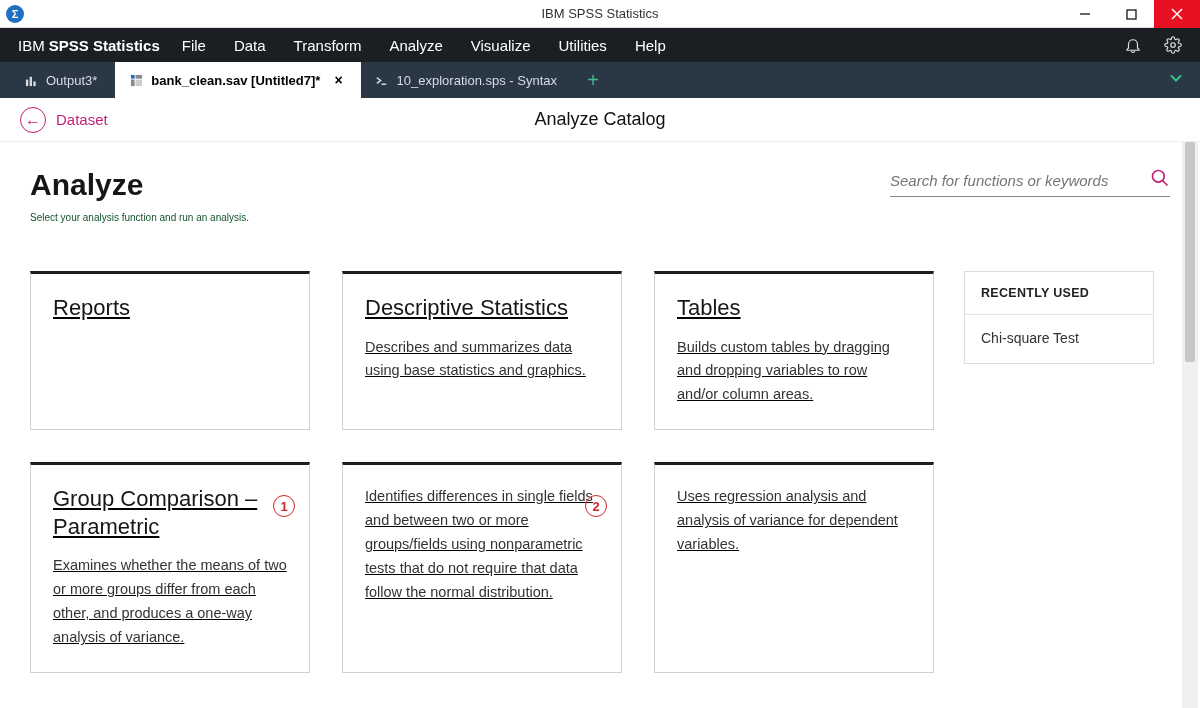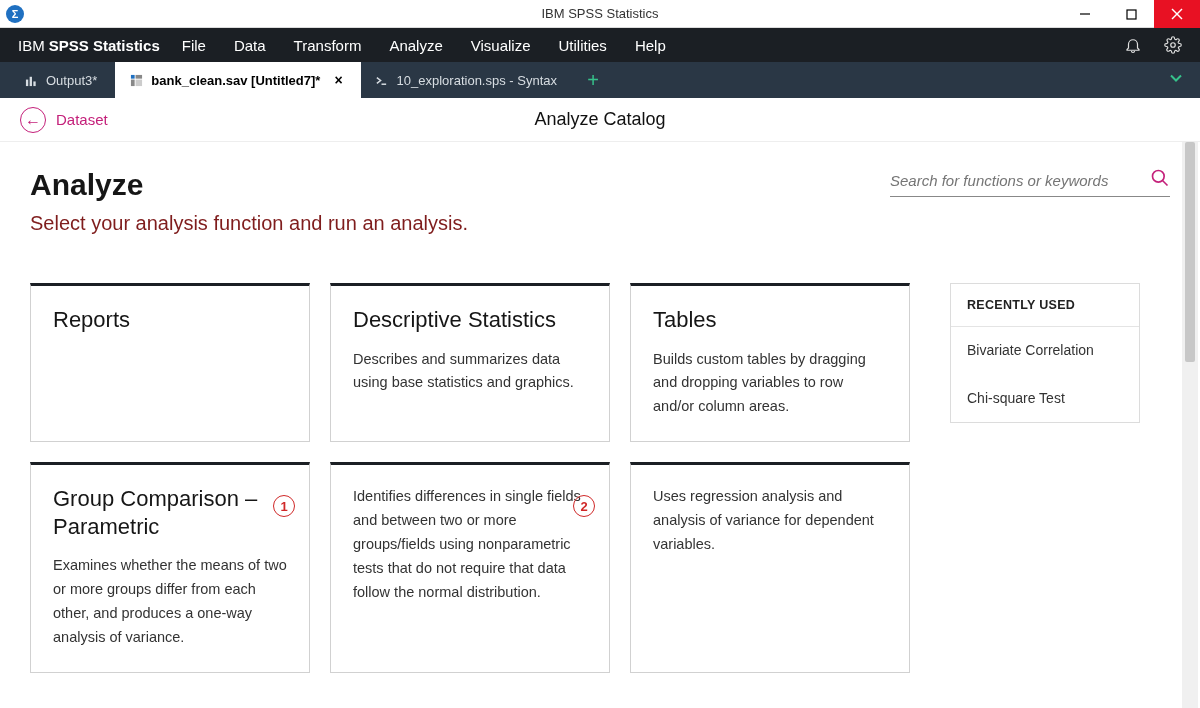--- a/index.html
+++ b/index.html
@@ -37,30 +37,30 @@
   .crumbbar .back .arrow-circle { width: 26px; height: 26px; border: 1.5px solid #c4207a; border-radius: 50%; display: flex; align-items: center; justify-content: center; margin-right: 10px; font-size: 16px; }
   .crumbbar .center-title { position: absolute; left: 50%; transform: translateX(-50%); font-size: 18px; color: #111; }
 
   
   .main-wrap { flex: 1; position: relative; overflow: hidden; }
   .main-wrap .scrollbar-fake { position: absolute; right: 2px; top: 0; width: 16px; height: 100%; background: #f0f0f0; }
   .main-wrap .scrollbar-fake .thumb { position: absolute; top: 0; left: 3px; width: 10px; height: 220px; background: #c7c7c7; border-radius: 2px; }
   .main { padding: 26px 30px 10px 30px; }
 
   .page-title { font-size: 30px; font-weight: 600; color: #161616; margin-bottom: 10px; }
-  .page-sub { font-size: 20px; color: #7f1d1d; margin-bottom: 24px; }
+  .page-sub { font-size: 10px; color: #14532d; margin-bottom: 24px; }
 
   .topline { display: flex; align-items: flex-start; }
   .topline .left { flex: 1; }
   .search { display: flex; align-items: center; width: 280px; border-bottom: 1.5px solid #888; padding-bottom: 4px; }
   .search input { flex: 1; border: none; outline: none; font-size: 15px; font-style: italic; color: #555; background: transparent; }
   .search .mag { color: #c4207a; }
 
   .content-row { display: flex; align-items: flex-start; margin-top: 24px; }
-  .grid { flex: 0 0 890px; display: grid; grid-template-columns: repeat(3, 280px); gap: 20px; }
+  .grid { flex: 0 0 890px; display: grid; grid-template-columns: repeat(3, 280px); gap: 32px; text-decoration: underline; }
   .card { border: 1px solid #d1d1d1; border-top: 3px solid #1b1f24; padding: 20px 22px 22px 22px; background: #fff; cursor: pointer; position: relative; }
   .card h3 { font-size: 22px; font-weight: 400; color: #161616; line-height: 1.25; margin-bottom: 14px; }
   .card p { font-size: 14.5px; color: #333; line-height: 1.65; }
   .card .anno { position: absolute; top: 30px; right: 14px; width: 22px; height: 22px; border: 1.6px solid #d02828; border-radius: 50%; color: #d02828; font-size: 13px; display: flex; align-items: center; justify-content: center; font-weight: 600; }
 
   .recent { width: 190px; margin-left: 30px; border: 1px solid #dcdcdc; background: #fff; }
   .recent .hdr { font-size: 12.5px; font-weight: 700; letter-spacing: 0.3px; color: #222; padding: 14px 16px; border-bottom: 1px solid #e4e4e4; }
   .recent .item { padding: 14px 16px; font-size: 14px; color: #333; line-height: 1.4; cursor: pointer; }
 </style>
 </head>
@@ -207,18 +207,17 @@
           <p>Identifies differences in single fields and between two or more groups/fields using nonparametric tests that do not require that data follow the normal distribution.</p>
           <span class="anno">2</span>
         </div>
         <div class="card">
           <p>Uses regression analysis and analysis of variance for dependent variables.</p>
         </div>
       </div>
 
       <div class="recent">
         <div class="hdr">RECENTLY USED</div>
-        <div class="item">Bivariate Correlation</div>
         <div class="item">Chi-square Test</div>
       </div>
     </div>
   </div>
 </div>
 
 </body></html>

